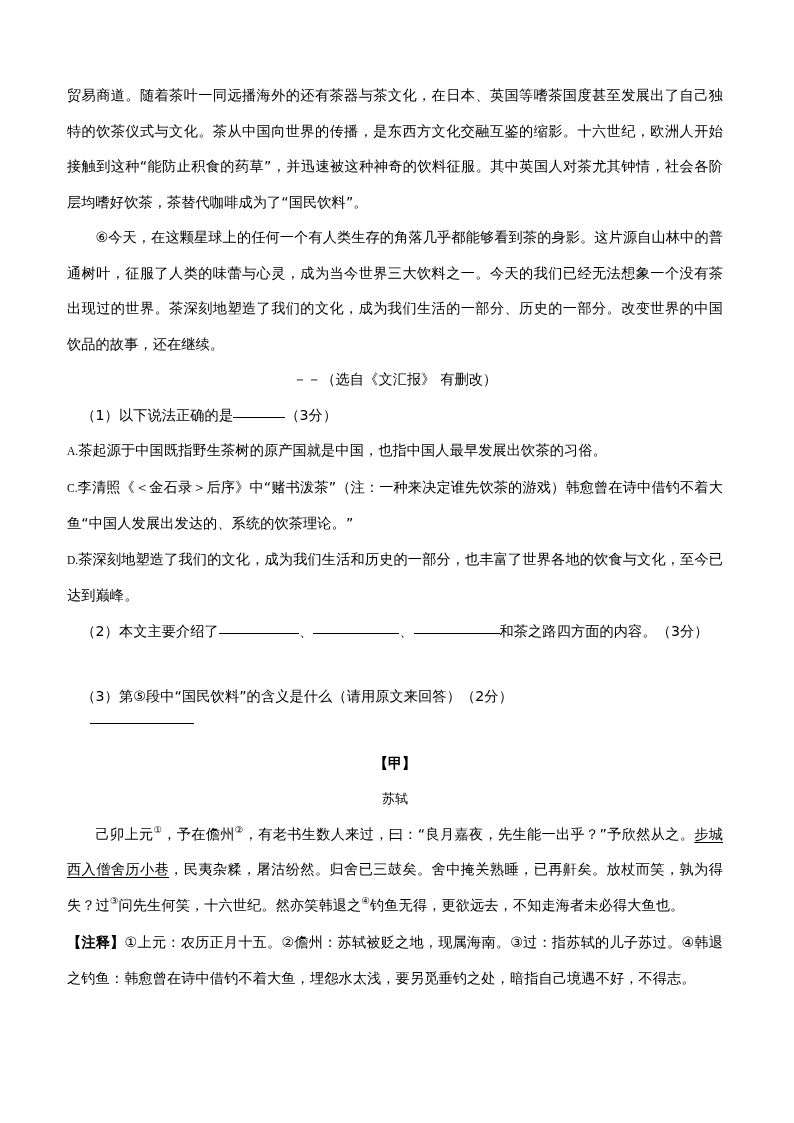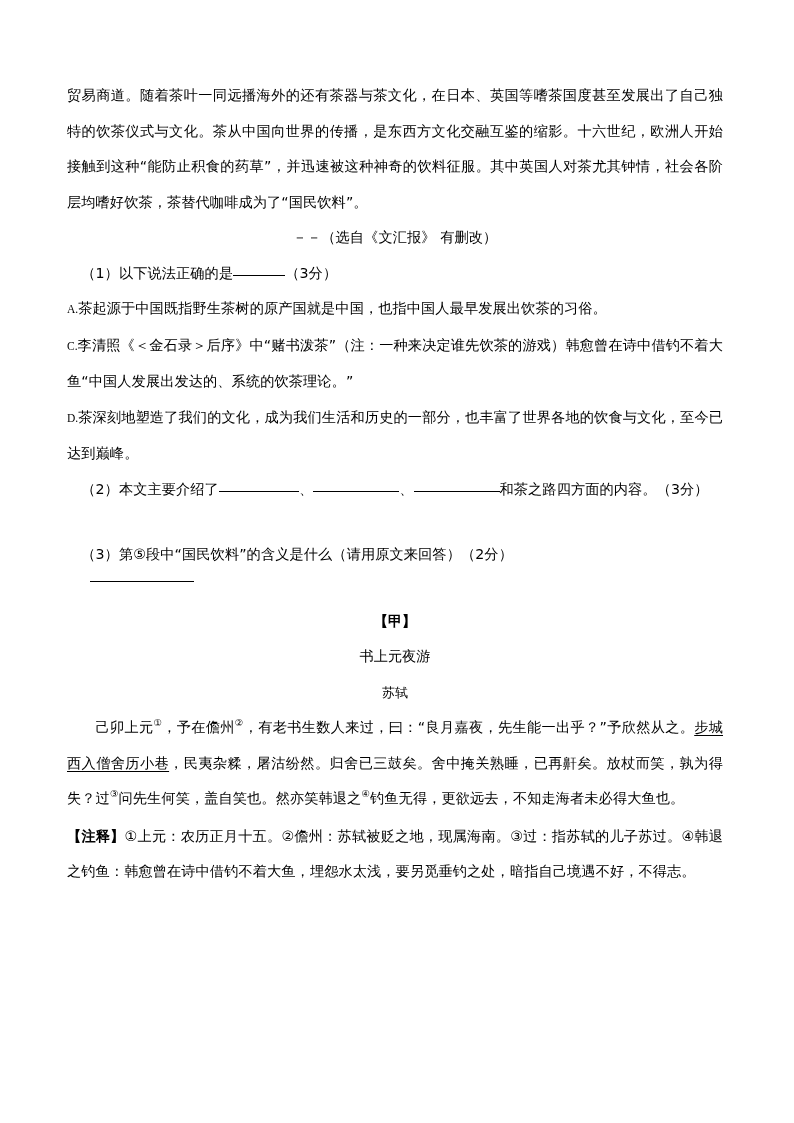--- a/index.html
+++ b/index.html
@@ -105,20 +105,21 @@
   .notes { margin-top: 2px; }
 </style>
 </head>
 <body>
 
 <div class="page">
   <div class="content">
 
     <p class="cn">贸易商道。随着茶叶一同远播海外的还有茶器与茶文化，在日本、英国等嗜茶国度甚至发展出了自己独特的饮茶仪式与文化。茶从中国向世界的传播，是东西方文化交融互鉴的缩影。十六世纪，欧洲人开始接触到这种“能防止积食的药草”，并迅速被这种神奇的饮料征服。其中英国人对茶尤其钟情，社会各阶层均嗜好饮茶，茶替代咖啡成为了“国民饮料”。</p>
 
+    <p class="cn indent2">⑥今天，在这颗星球上的任何一个有人类生存的角落几乎都能够看到茶的身影。这片源自山林中的普通树叶，征服了人类的味蕾与心灵，成为当今世界三大饮料之一。今天的我们已经无法想象一个没有茶出现过的世界。茶深刻地塑造了我们的文化，成为我们生活的一部分、历史的一部分。改变世界的中国饮品的故事，还在继续。</p>
 
     <p class="cn right">－－（选自《文汇报》 有删改）</p>
 
     <p class="cn" style="text-indent:1em;"><span>（1）以下说法正确的是</span><span class="blank blank-a"></span><span>（3分）</span></p>
 
     <p class="cn"><span class="opt-letter">A.</span><span>茶起源于中国既指野生茶树的原产国就是中国，也指中国人最早发展出饮茶的习俗。</span></p>
 
 
     <p class="cn"><span class="opt-letter">C.</span><span>李清照《＜金石录＞后序》中“赌书泼茶”（注：一种来决定谁先饮茶的游戏）韩愈曾在诗中借钓不着大鱼“中国人发展出发达的、系统的饮茶理论。”</span></p>
 
@@ -130,22 +131,21 @@
 
     <p class="cn" style="text-indent:1em;">（3）第⑤段中“国民饮料”的含义是什么（请用原文来回答）（2分）</p>
 
     <div class="gap-small"></div>
     <div class="hr-short"></div>
     <div class="gap-small"></div>
 
 
     <div class="title-block">
       <div class="title-jia">【甲】</div>
-      <div class="title-name">书上元夜游</div>
       <div class="author">苏轼</div>
     </div>
 
-    <p class="cn indent2"><span>己卯上元</span><span class="sup">①</span><span>，予在儋州</span><span class="sup">②</span><span>，有老书生数人来过，曰：“良月嘉夜，先生能一出乎？”予欣然从之。</span><span class="u">步城西入僧舍历小巷</span><span>，民夷杂糅，屠沽纷然。归舍已三鼓矣。舍中掩关熟睡，已再鼾矣。放杖而笑，孰为得失？过</span><span class="sup">③</span><span>问先生何笑，盖自笑也。然亦笑韩退之</span><span class="sup">④</span><span>钓鱼无得，更欲远去，不知走海者未必得大鱼也。</span></p>
+    <p class="cn indent2"><span>己卯上元</span><span class="sup">①</span><span>，予在儋州</span><span class="sup">②</span><span>，有老书生数人来过，曰：“良月嘉夜，先生能一出乎？”予欣然从之。</span><span class="u">步城西入僧舍历小巷</span><span>，民夷杂糅，屠沽纷然。归舍已三鼓矣。舍中掩关熟睡，已再鼾矣。放杖而笑，孰为得失？过</span><span class="sup">③</span><span>问先生何笑，十六世纪。然亦笑韩退之</span><span class="sup">④</span><span>钓鱼无得，更欲远去，不知走海者未必得大鱼也。</span></p>
 
     <p class="cn notes"><span class="bold">【注释】</span><span>①上元：农历正月十五。②儋州：苏轼被贬之地，现属海南。③过：指苏轼的儿子苏过。④韩退之钓鱼：韩愈曾在诗中借钓不着大鱼，埋怨水太浅，要另觅垂钓之处，暗指自己境遇不好，不得志。</span></p>
 
   </div>
 </div>
 
 </body></html>

